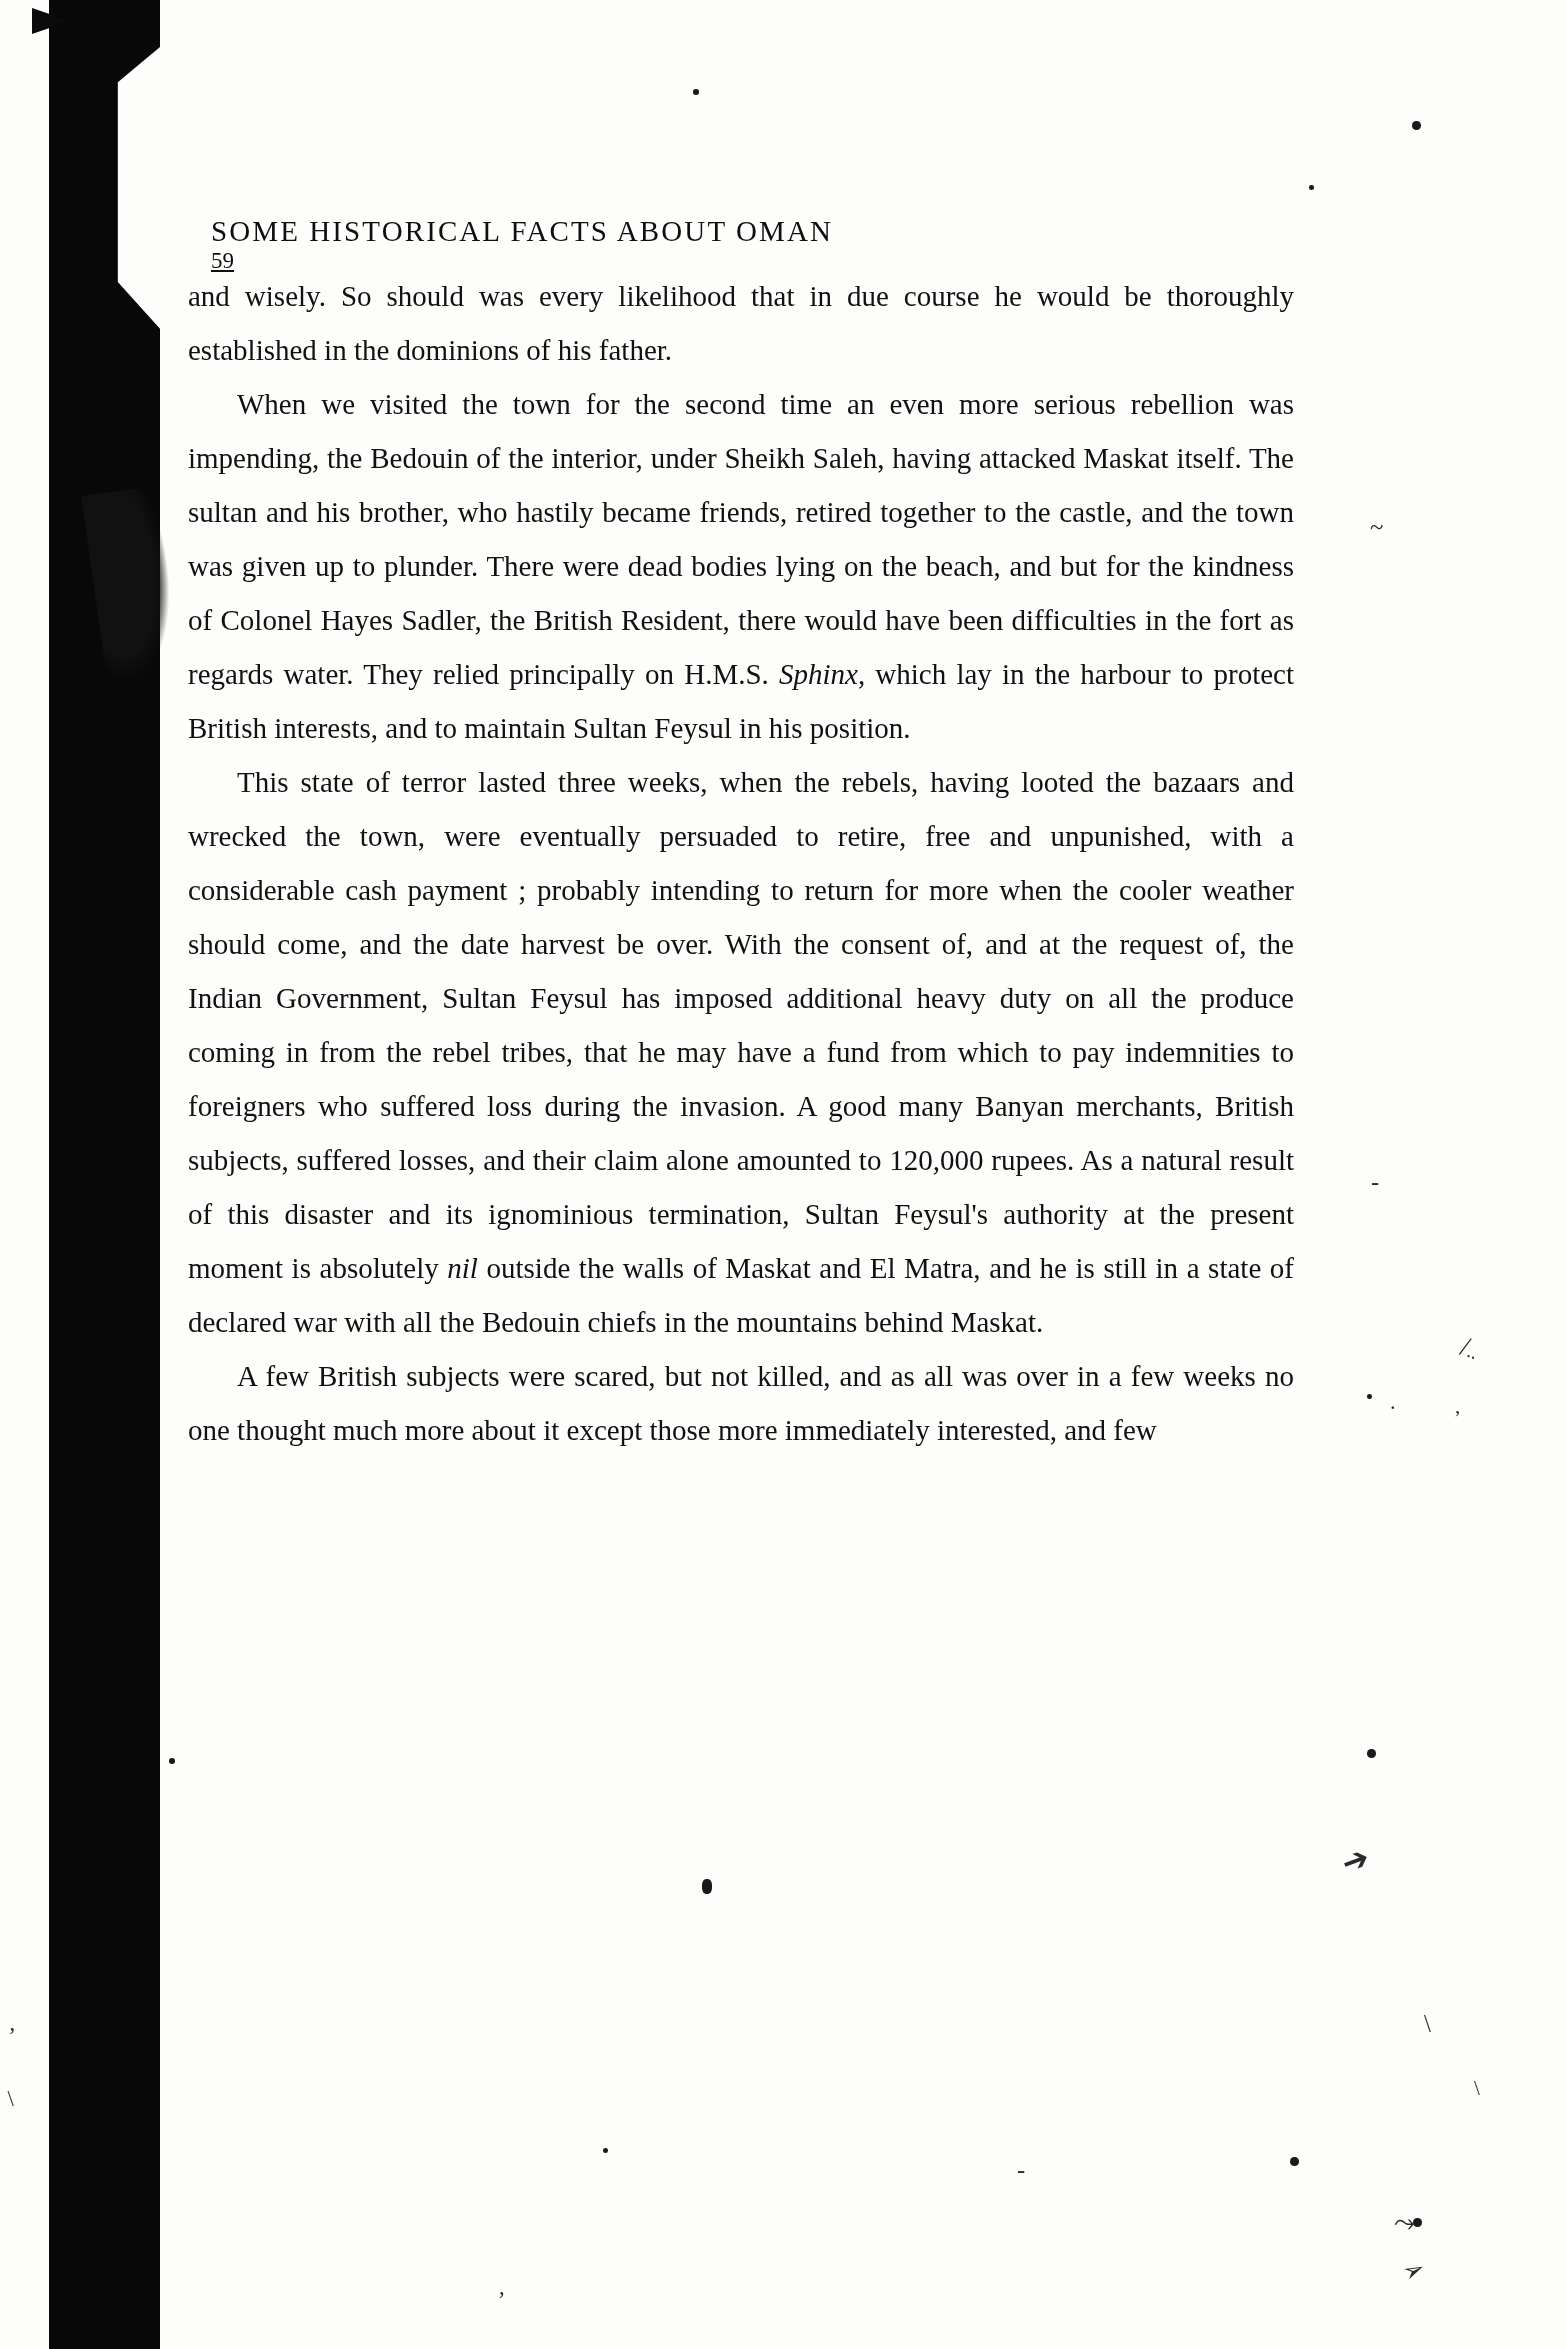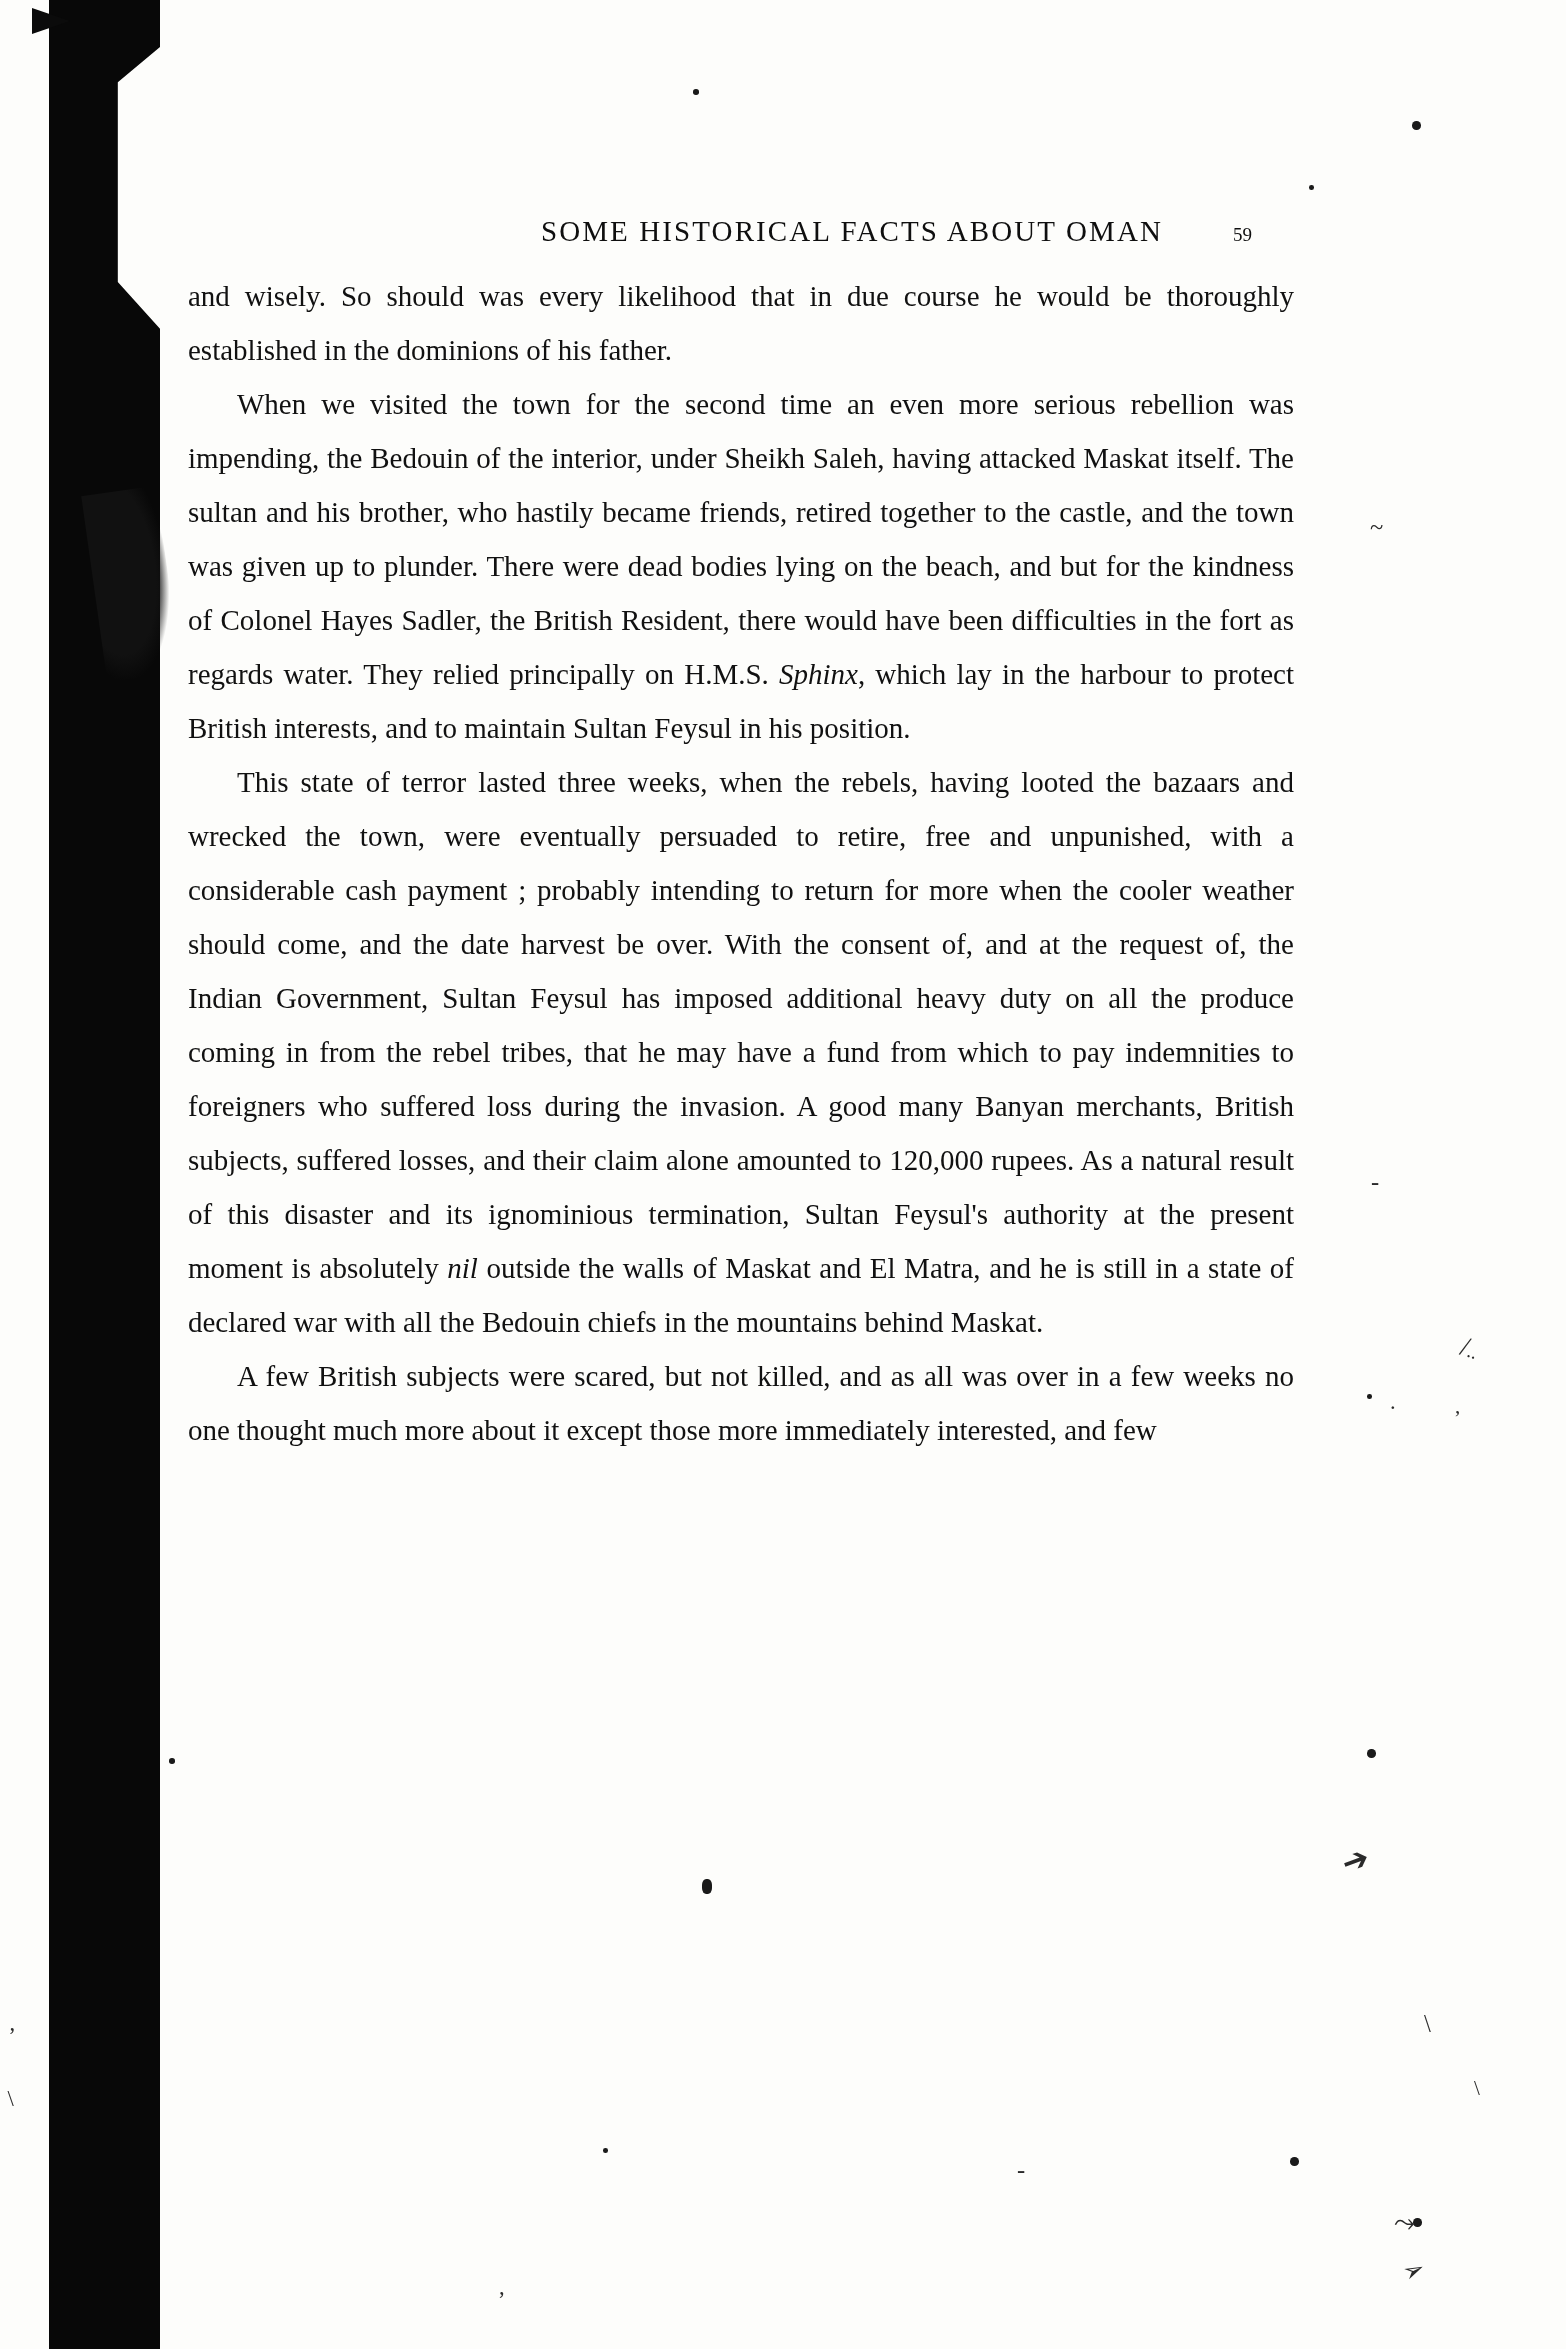--- a/index.html
+++ b/index.html
@@ -58,33 +58,35 @@
     border-radius: 50%;
   }
 
   .running-head {
     position: absolute;
     left: 141px;
     top: 215px;
     width: 1111px;
     display: flex;
     align-items: baseline;
-    justify-content: flex-end;
+    justify-content: center;
     font-family: "Liberation Serif", serif;
     font-size: 29px;
     letter-spacing: 2.1px;
     color: #0f0f0f;
+    flex-direction: column;
   }
   .running-head .rh-title {
     white-space: nowrap;
   }
   .running-head .rh-page {
     margin-left: 70px;
     letter-spacing: 0px;
-    font-size: 19px;
+    font-size: 23px;
+    text-decoration: underline;
   }
 
   .body-text {
     position: absolute;
     left: 188px;
     top: 269px;
     width: 1106px;
     font-size: 29px;
     line-height: 54px;
     text-align: justify;

